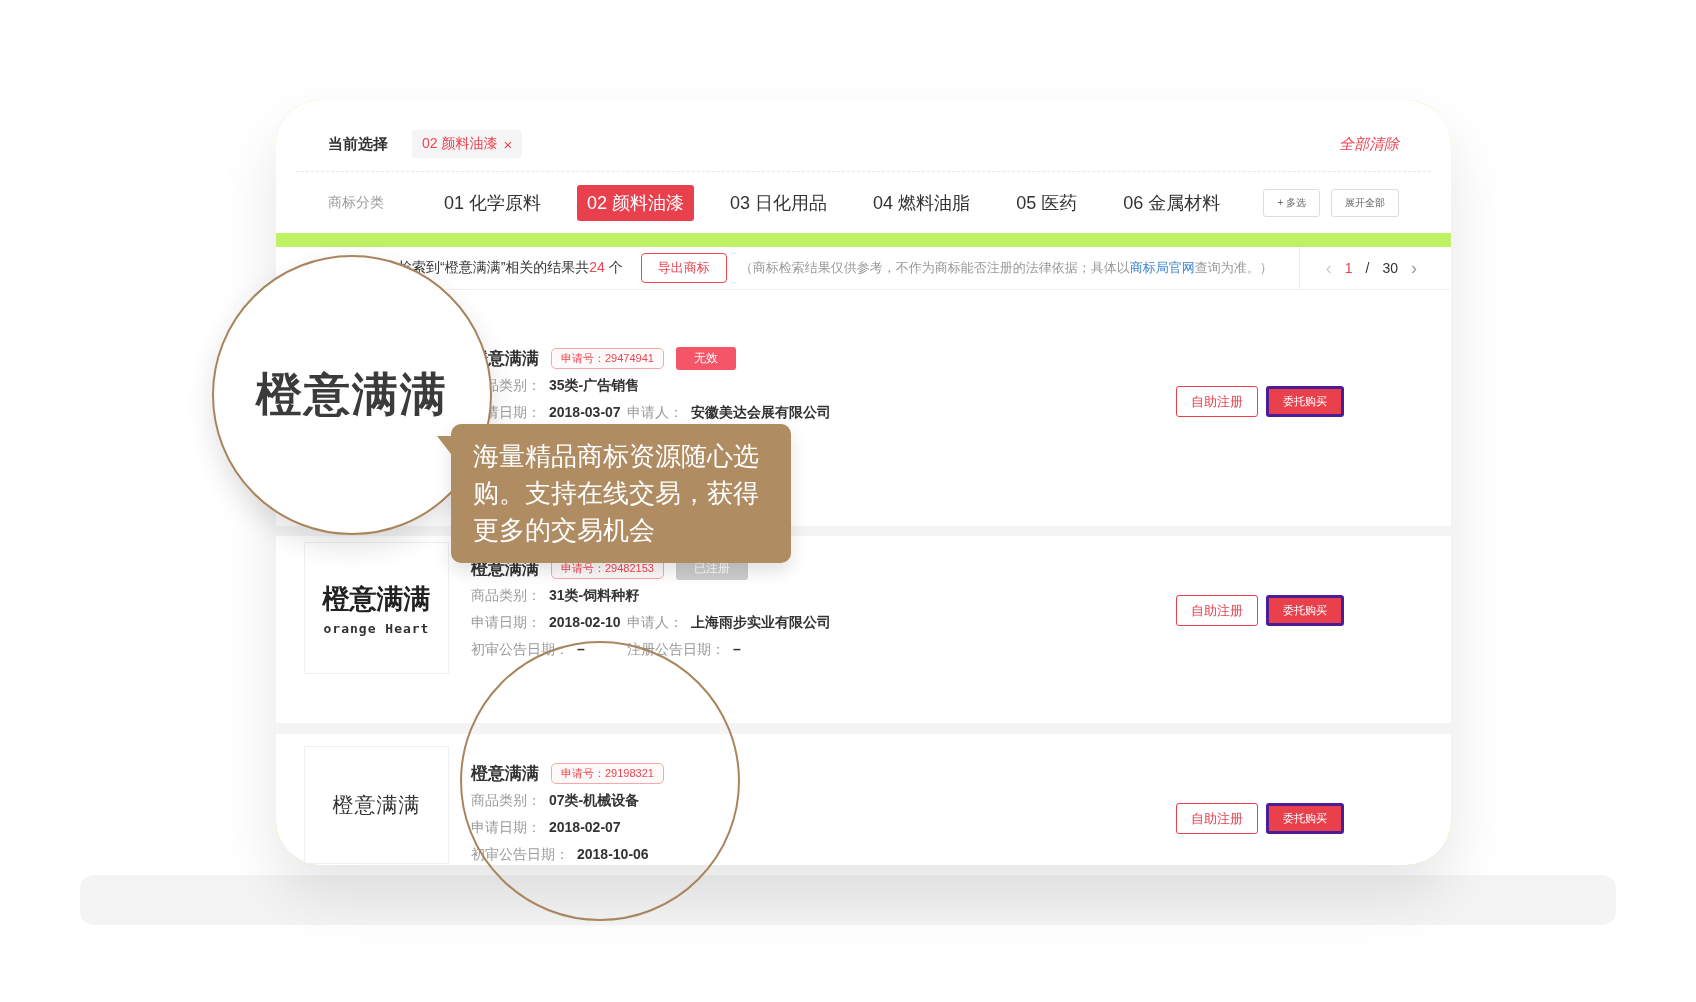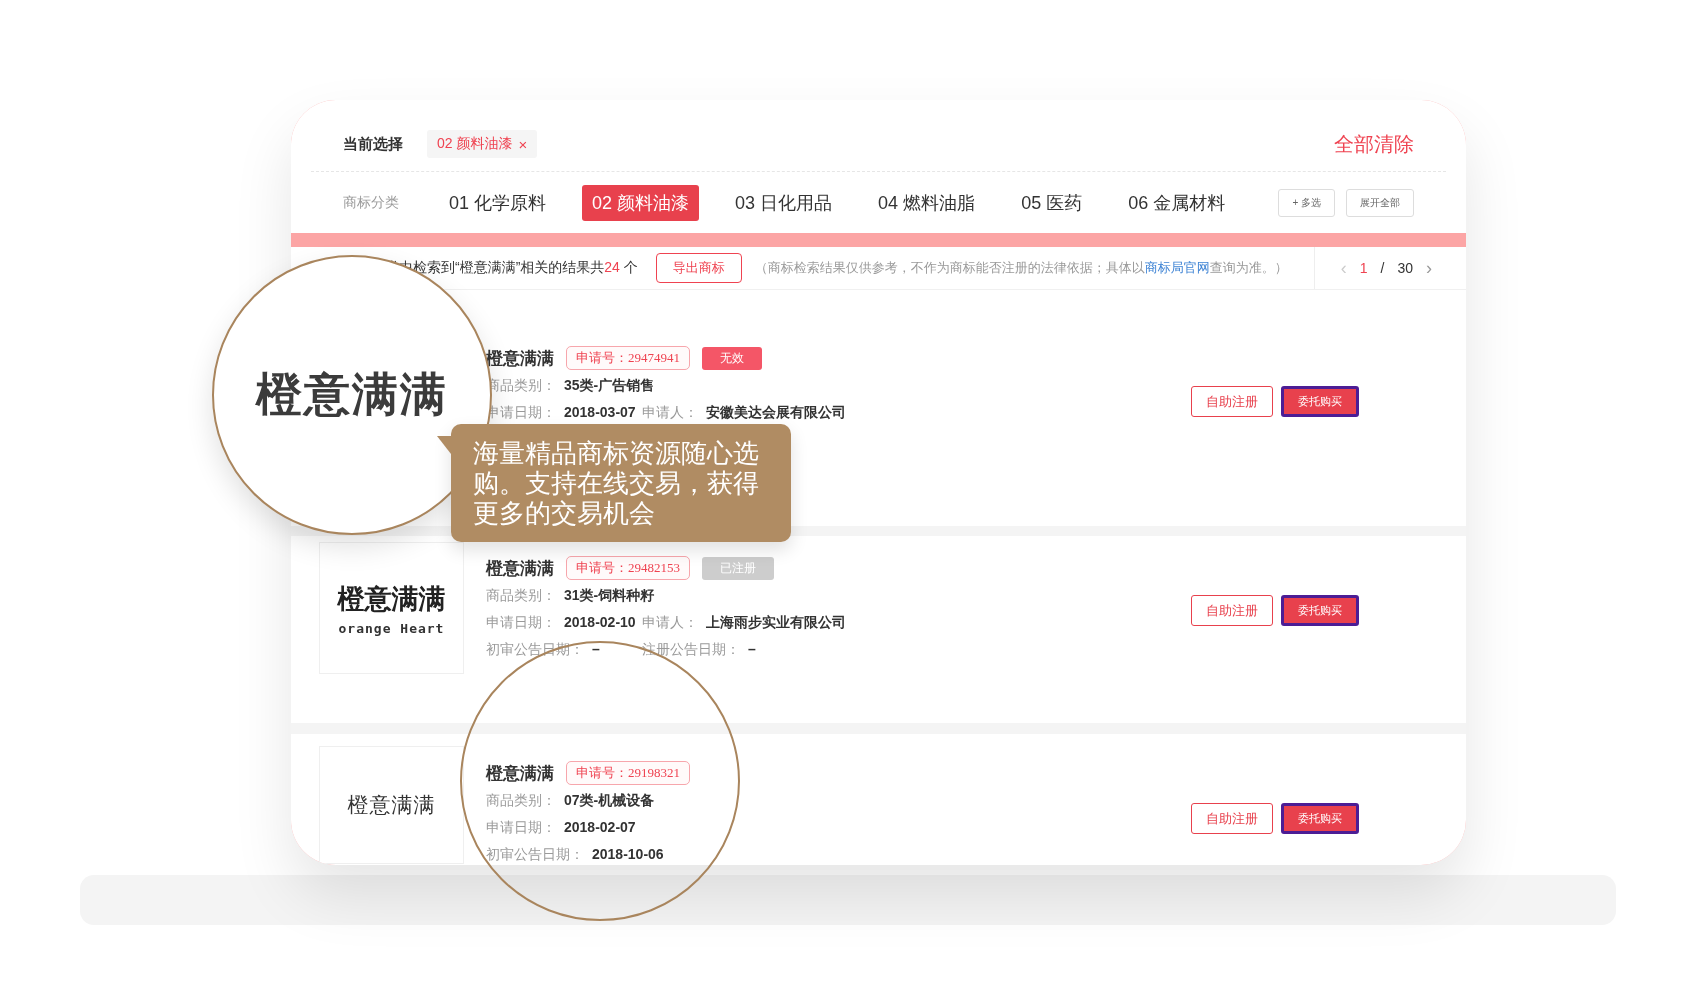--- a/index.html
+++ b/index.html
@@ -2,38 +2,38 @@
 <html><head>
 <meta charset="utf-8">
 <style>
   * { margin:0; padding:0; box-sizing:border-box; }
   body { font-family:"Liberation Sans","DejaVu Sans",sans-serif; background:#fff; }
   .stage { position:relative; width:1696px; height:1002px; background:#fff; overflow:hidden; }
 
   .laptop-base { position:absolute; left:80px; top:875px; width:1536px; height:50px;
     background:#f4f4f4; border-radius:14px; }
 
-  .card { position:absolute; left:291px; top:100px; width:1175px; height:765px;
-    background:#fca5a5; border-radius:45px; overflow:hidden;
+  .card { position:absolute; left:276px; top:100px; width:1175px; height:765px;
+    background:#bef264; border-radius:45px; overflow:hidden;
     box-shadow:0 30px 60px rgba(0,0,0,0.10); }
 
   
   .sec-filter { position:absolute; top:0; left:0; right:0; height:133px; background:#fff; }
   .row-a { position:absolute; left:52px; right:52px; top:22px; height:44px;
     display:flex; align-items:center; }
   .lbl-strong { font-size:15px; font-weight:bold; color:#333; }
   .sel-tag { margin-left:24px; background:#f5f5f5; border-radius:3px; padding:5px 10px;
     font-size:14px; color:#ef4351; display:inline-flex; align-items:center; gap:6px; cursor:pointer; }
   .tag-x { color:#ef4351; font-size:15px; line-height:1; }
   .spacer { flex:1; }
-  .clear-all { font-size:20px; color:#ef4351; cursor:pointer; }
+  .clear-all { font-size:15px; color:#ef4351; cursor:pointer;font-style:italic; }
   .dashed { position:absolute; left:20px; right:20px; top:71px; border-top:1px dashed #e6e6e6; }
   .row-b { position:absolute; left:52px; right:52px; top:82px; height:42px;
     display:flex; align-items:center; }
-  .lbl-gray { font-size:14px; color:#9a9a9a; margin-right:14px; }
+  .lbl-gray { font-size:14px; color:#9a9a9a; margin-right:24px; }
   .cat { font-size:18px; color:#333; margin-left:26px; padding:6px 10px; border-radius:3px; cursor:pointer; }
   .cat.active { background:#e8414d; color:#fff; }
   .ghost-btn { font-size:10px; color:#666; background:#fff; border:1px solid #ddd;
     border-radius:3px; padding:6px 13px; margin-left:11px; cursor:pointer; }
 
   
   .sec-results { position:absolute; top:147px; left:0; right:0; bottom:0;
     display:flex; flex-direction:column; }
   .results-header { height:43px; background:#fff; border-bottom:1px solid #f0f0f0;
     display:flex; align-items:center; padding:0 0 0 52px; }
@@ -67,22 +67,22 @@
     font-size:27px; color:#222; }
   .logo-sub { font-family:"DejaVu Sans Mono","Liberation Mono",monospace; font-weight:bold;
     font-size:13px; color:#333; letter-spacing:1px; margin-top:4px; }
 
   .row-content { position:absolute; left:195px; }
   .row1 .row-content { top:56px; }
   .row2 .row-content { top:20px; }
   .row3 .row-content { top:27px; }
   .title-line { display:flex; align-items:center; gap:12px; height:24px; }
   .tm-name { font-size:17px; font-weight:bold; color:#333; }
-  .appno-tag { font-size:13px; color:#ef4351; border:1px solid #f7a6ac; background:#fffafa;
-    border-radius:5px; padding:2px 9px; white-space:nowrap;font-family:Liberation Serif, serif; }
+  .appno-tag { font-size:11px; color:#ef4351; border:1px solid #f7a6ac; background:#fffafa;
+    border-radius:5px; padding:2px 9px; white-space:nowrap; }
   .badge { font-size:12px; color:#fff; border-radius:3px; padding:3px 18px; }
   .badge-invalid { background:#f45667; }
   .badge-registered { background:#cdcdcd; }
   .f-line { margin-top:7px; height:20px; font-size:14px; white-space:nowrap; }
   .f-label { color:#9a9a9a; margin-right:8px; }
   .f-value { color:#333;font-weight:bold; }
   .pair { display:inline-block; }
   .pair.w1 { min-width:152px; }
 
   .row-btns { position:absolute; right:107px; display:flex; gap:8px; }
@@ -97,21 +97,21 @@
   
   .mag-circle1 { position:absolute; left:212px; top:255px; width:280px; height:280px;
     border-radius:50%; background:#fff; border:2px solid #a9855d; z-index:30;
     display:flex; align-items:center; justify-content:center;
     box-shadow:0 12px 28px rgba(0,0,0,0.12); }
   .mag-text { font-size:46px; font-weight:bold; color:#3b3b3b; letter-spacing:2px; }
   .mag-circle2 { position:absolute; left:460px; top:641px; width:280px; height:280px;
     border-radius:50%; background:transparent; border:2px solid #a9855d; z-index:25; }
 
   .callout { position:absolute; width:340px; background:#b08c63; border-radius:10px;
-    padding:14px 22px; z-index:40; color:#fff; font-size:26px; line-height:30px;
+    padding:14px 22px; z-index:40; color:#fff; font-size:26px; line-height:37px;
     box-shadow:0 8px 18px rgba(0,0,0,0.12); }
   .callout .arrow { position:absolute; left:-14px; top:12px; width:0; height:0;
     border-style:solid; border-width:0 14px 18px 0;
     border-color:transparent #b08c63 transparent transparent; }
   .callout1 { left:451px; top:424px; }
   .callout2 { left:671px; top:748px; }
 </style>
 </head>
 <body>
 

